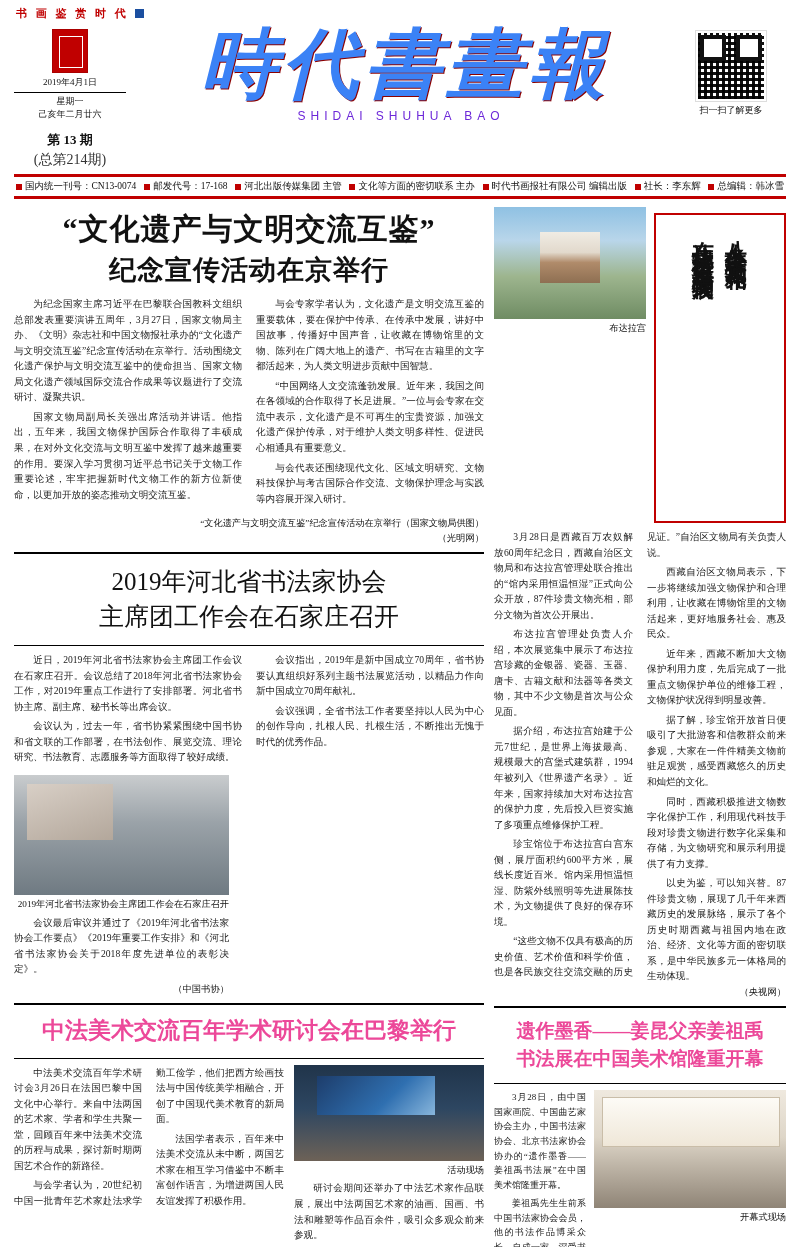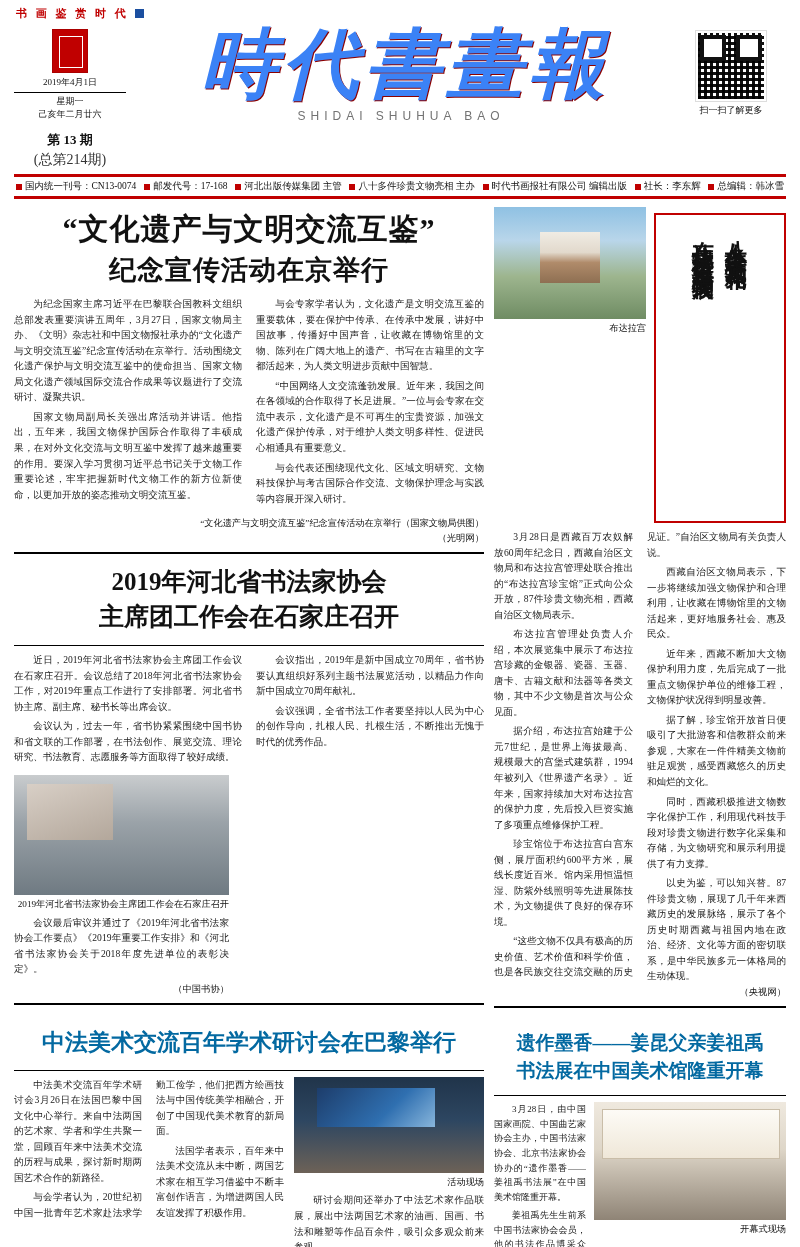--- a/index.html
+++ b/index.html
@@ -27,21 +27,21 @@
   .mh-left .issue-sub{font-size:14px;color:#333;}
   .mh-center{flex:1;text-align:center;}
   .mh-title{
     font-family:"Liberation Serif","DejaVu Serif",serif;
     font-size:76px;font-weight:bold;color:#3b82f6;
     letter-spacing:6px;line-height:1.05;
     font-style:italic;
     text-shadow:1px 1px 0 #8b0000;
     padding-left:10px;
   }
-  .mh-pinyin{font-size:12px;letter-spacing:5px;color:#737373;margin-top:4px;font-family:"Liberation Sans",sans-serif;}
+  .mh-pinyin{font-size:12px;letter-spacing:5px;color:#6d28d9;margin-top:4px;font-family:"Liberation Sans",sans-serif;}
   .mh-right{width:110px;text-align:center;padding-top:6px;}
   .qr{width:66px;height:66px;margin:0 auto;background:
       repeating-linear-gradient(90deg,#111 0 3px,#fff 3px 6px),
       repeating-linear-gradient(0deg,#111 0 3px,transparent 3px 6px);
       background-blend-mode:multiply;border:2px solid #fff;outline:1px solid #ddd;position:relative;}
   .qr:before,.qr:after{content:"";position:absolute;width:18px;height:18px;border:4px solid #111;background:#fff;}
   .qr:before{left:2px;top:2px;}
   .qr:after{right:2px;top:2px;}
   .qr-cap{font-size:9px;margin-top:3px;color:#111;}
 
@@ -55,26 +55,26 @@
   
   .content{display:flex;gap:10px;margin-top:8px;height:1050px;}
   .col-left{width:470px;display:flex;flex-direction:column;}
   .col-right{width:292px;display:flex;flex-direction:column;}
 
   .headline1{
     font-size:30px;font-weight:bold;text-align:center;line-height:1.32;
     letter-spacing:1px;color:#111;margin:2px 0 8px 0;
   }
   .headline2{
-    font-size:25px;font-weight:bold;text-align:center;line-height:1.32;
+    font-size:25px;font-weight:normal;text-align:center;line-height:1.32;
     color:#111;margin:4px 0 6px 0;
   }
   .headline3{
     font-size:23px;font-weight:bold;text-align:center;line-height:1.3;
-    color:#0369a1;margin:16px 0 6px 0;
+    color:#ec4899;margin:4px 0 6px 0;
   }
   .rule-thin{border-top:1px solid #000;margin:6px 0;}
   .rule-blk{border-top:2px solid #000;margin:7px 0;}
 
   .cols2{column-count:2;column-gap:14px;column-rule:none;font-size:9.6px;line-height:1.62;text-align:justify;color:#1a1a1a;}
   .cols2 p{margin:0 0 4px 0;text-indent:2em;}
   .sig{text-align:right;font-size:9.3px;margin-top:2px;}
 
   .photo{position:relative;background:#6d7b88;overflow:hidden;}
   .photocap{font-size:9.2px;text-align:right;margin-top:3px;line-height:1.4;}
@@ -138,21 +138,21 @@
       <div class="qr-cap">扫一扫了解更多</div>
     </div>
   </div>
 
   <div class="redrule"></div>
 
   <div class="infobar">
     <span><i class="sq"></i><span>国内统一刊号：CN13-0074</span></span>
     <span><i class="sq"></i><span>邮发代号：17-168</span></span>
     <span><i class="sq"></i><span>河北出版传媒集团 主管</span></span>
-    <span><i class="sq"></i><span>八十多件珍贵文物亮相 主办</span></span>
+    <span><i class="sq"></i><span>文化等方面的密切联系 主办</span></span>
     <span><i class="sq"></i><span>时代书画报社有限公司 编辑出版</span></span>
     <span><i class="sq"></i><span>社长：李东辉</span></span>
     <span><i class="sq"></i><span>总编辑：韩冰雪</span></span>
   </div>
 
   <div class="content">
 
     <div class="col-left">
 
       <div class="headline1">“文化遗产与文明交流互鉴”</div>
@@ -232,21 +232,21 @@
         </div>
         <div class="rt-right">
           <div class="vbox">
             <div class="vtitle">布达拉宫珍宝馆推出精品文物展</div>
             <div class="vtitle l2">八十多件珍贵文物亮相</div>
           </div>
         </div>
       </div>
 
       <div class="cols2" style="margin-top:6px;">
-        <p>3月28日是西藏百万农奴解放60周年纪念日，西藏自治区文物局和布达拉宫管理处联合推出的“布达拉宫珍宝馆”正式向公众开放，87件珍贵文物亮相，西藏自治区文物局表示。</p>
+        <p>3月28日是西藏百万农奴解放60周年纪念日，西藏自治区文物局和布达拉宫管理处联合推出的“馆内采用恒温恒湿”正式向公众开放，87件珍贵文物亮相，部分文物为首次公开展出。</p>
         <p>布达拉宫管理处负责人介绍，本次展览集中展示了布达拉宫珍藏的金银器、瓷器、玉器、唐卡、古籍文献和法器等各类文物，其中不少文物是首次与公众见面。</p>
         <p>据介绍，布达拉宫始建于公元7世纪，是世界上海拔最高、规模最大的宫堡式建筑群，1994年被列入《世界遗产名录》。近年来，国家持续加大对布达拉宫的保护力度，先后投入巨资实施了多项重点维修保护工程。</p>
         <p>珍宝馆位于布达拉宫白宫东侧，展厅面积约600平方米，展线长度近百米。馆内采用恒温恒湿、防紫外线照明等先进展陈技术，为文物提供了良好的保存环境。</p>
         <p>“这些文物不仅具有极高的历史价值、艺术价值和科学价值，也是各民族交往交流交融的历史见证。”自治区文物局有关负责人说。</p>
         <p>西藏自治区文物局表示，下一步将继续加强文物保护和合理利用，让收藏在博物馆里的文物活起来，更好地服务社会、惠及民众。</p>
         <p>近年来，西藏不断加大文物保护利用力度，先后完成了一批重点文物保护单位的维修工程，文物保护状况得到明显改善。</p>
         <p>据了解，珍宝馆开放首日便吸引了大批游客和信教群众前来参观，大家在一件件精美文物前驻足观赏，感受西藏悠久的历史和灿烂的文化。</p>
         <p>同时，西藏积极推进文物数字化保护工作，利用现代科技手段对珍贵文物进行数字化采集和存储，为文物研究和展示利用提供了有力支撑。</p>
         <p>以史为鉴，可以知兴替。87件珍贵文物，展现了几千年来西藏历史的发展脉络，展示了各个历史时期西藏与祖国内地在政治、经济、文化等方面的密切联系，是中华民族多元一体格局的生动体现。</p>
       </div>

